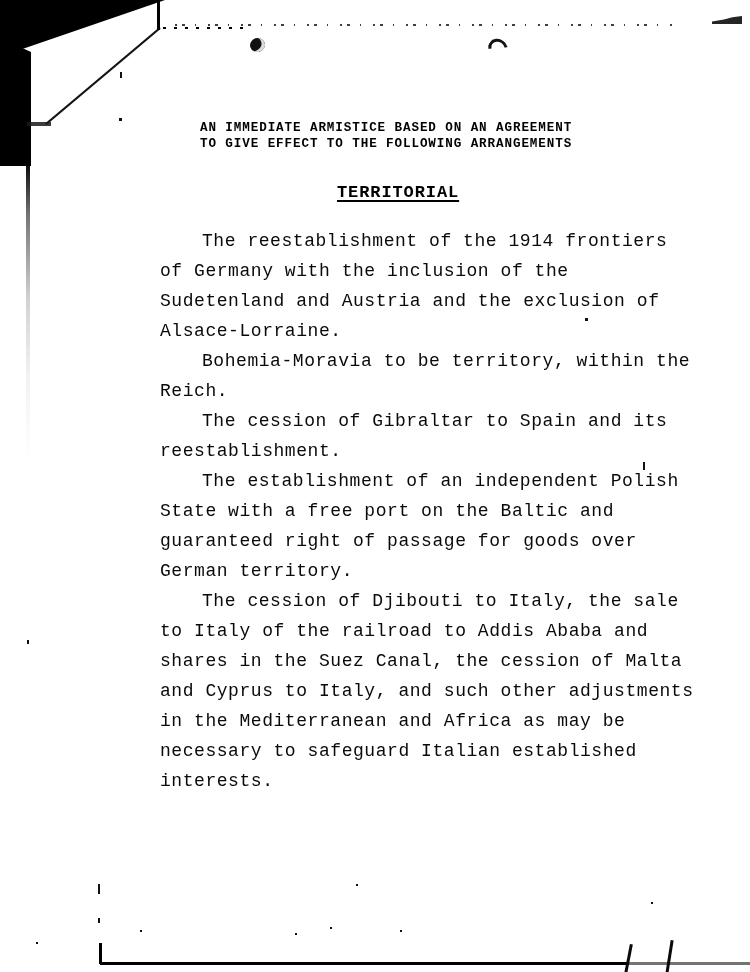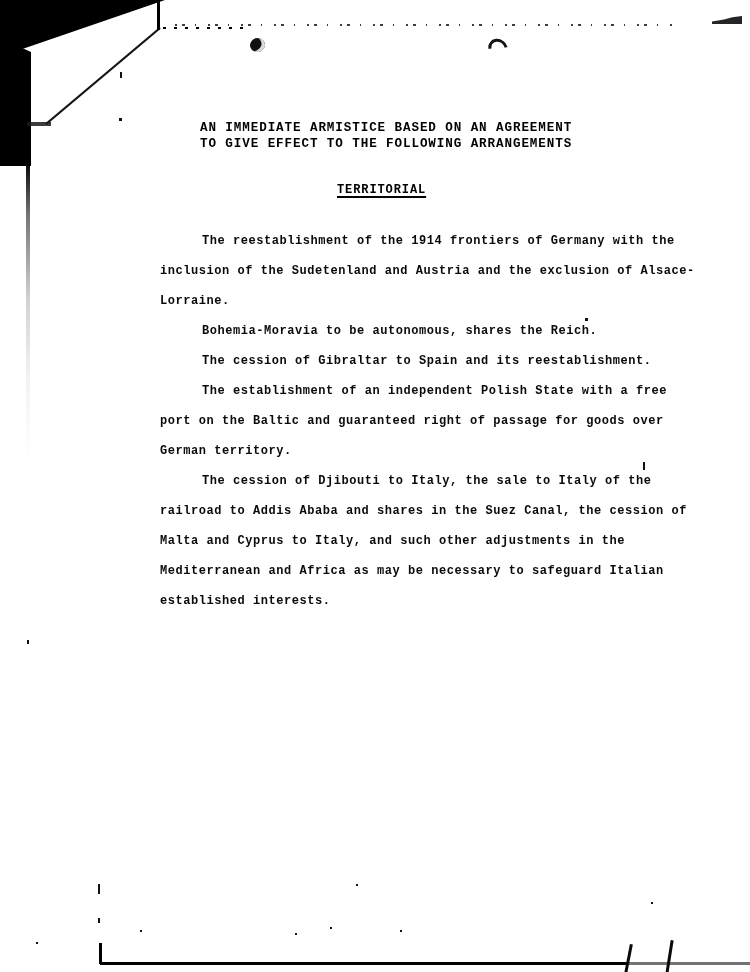--- a/index.html
+++ b/index.html
@@ -182,35 +182,35 @@
     font-weight: bold;
     line-height: 16px;
     letter-spacing: 0.9px;
     color: #000;
     white-space: pre;
   }
   .section-heading {
     position: absolute;
     left: 337px;
     top: 183px;
-    font-size: 12px;
+    font-size: 17px;
     font-weight: bold;
     letter-spacing: 0.9px;
     color: #000;
     text-decoration: underline;
     text-underline-offset: 3px;
     text-decoration-thickness: 2px;
   }
   .body {
     position: absolute;
     left: 160px;
     top: 226px;
     width: 540px;
-    font-size: 12px;
-    font-weight: bold;
+    font-size: 18px;
+    font-weight: normal;
     line-height: 30px;
     letter-spacing: 0.55px;
     color: #0a0a0a;
   }
   .body p {
     margin: 0;
     text-indent: 42px;
     white-space: pre-wrap;
   }
 </style>
@@ -260,20 +260,20 @@
 
   <div class="sheet">
 
     <div class="doc-title"><span>AN IMMEDIATE ARMISTICE BASED ON AN AGREEMENT</span>
 <span>TO GIVE EFFECT TO THE FOLLOWING ARRANGEMENTS</span></div>
 
     <div class="section-heading">TERRITORIAL</div>
 
     <div class="body">
       <p>The reestablishment of the 1914 frontiers of Germany with the inclusion of the Sudetenland and Austria and the exclusion of Alsace-Lorraine.</p>
-      <p>Bohemia-Moravia to be autonomous, shares the Reich.</p>
+      <p>Bohemia-Moravia to be territory, within the Reich.</p>
       <p>The cession of Gibraltar to Spain and its reestablishment.</p>
       <p>The establishment of an independent Polish State with a free port on the Baltic and guaranteed right of passage for goods over German territory.</p>
       <p>The cession of Djibouti to Italy, the sale to Italy of the railroad to Addis Ababa and shares in the Suez Canal, the cession of Malta and Cyprus to Italy, and such other adjustments in the Mediterranean and Africa as may be necessary to safeguard Italian established interests.</p>
     </div>
 
   </div>
 </div>
 
 </body></html>

